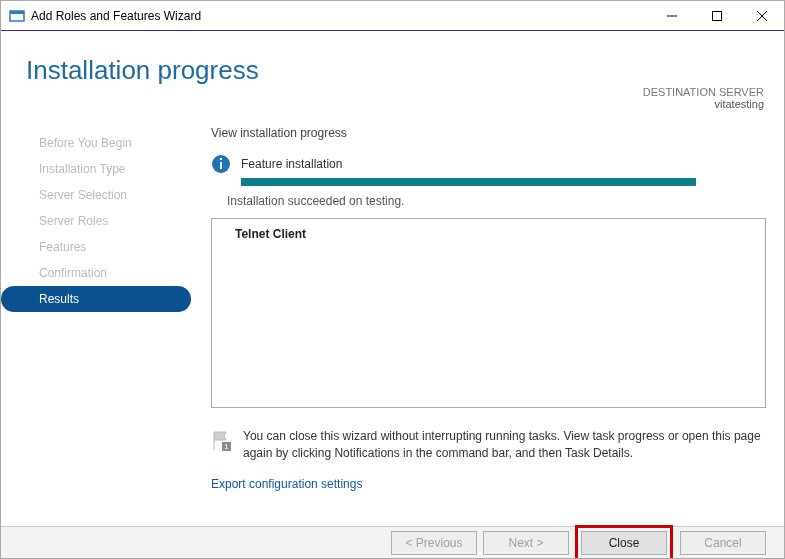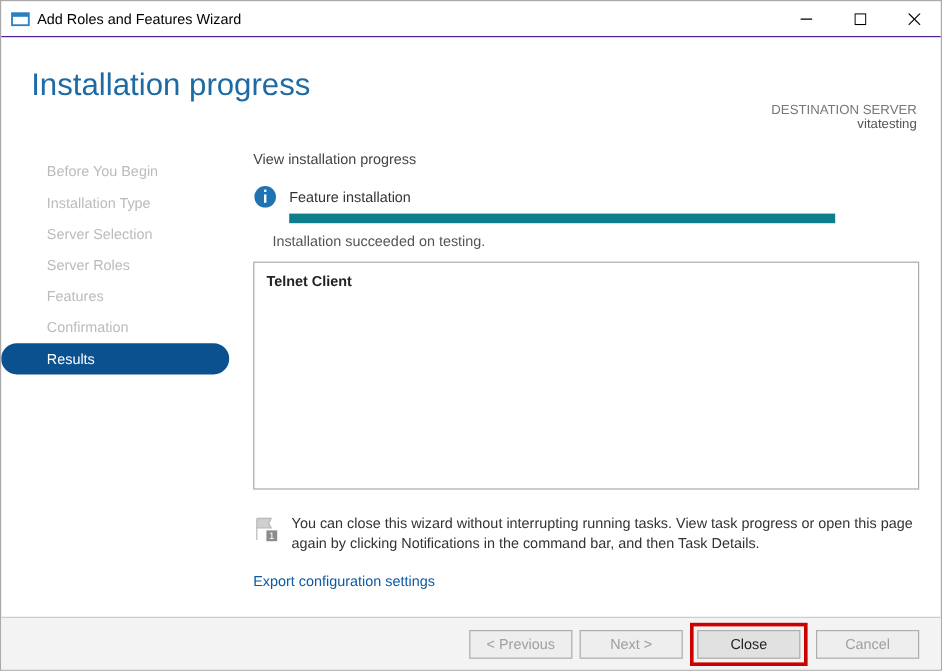--- a/index.html
+++ b/index.html
@@ -30,31 +30,31 @@
     .content { flex:1; padding: 0 18px 0 20px; }
     .subtitle { font-size:12px; color:#444; margin-bottom:14px; }
 
     .status-row { display:flex; align-items:center; gap:10px; margin-bottom:4px; }
     .info-icon { width:20px; height:20px; }
     .status-text { font-size:12px; color:#333; }
 
     .progress { height:8px; background:#0e7e8c; margin-left:30px; margin-top:4px; margin-bottom:8px; width: 455px; }
     .status-msg { margin-left:16px; font-size:12px; color:#555; margin-bottom:10px; }
 
-    .result-box { border:1px solid #aaa; height:190px; padding:8px 10px; }
+    .result-box { border:1px solid #aaa; height:190px; padding:8px 23px; }
     .result-item { font-size:12px; font-weight:600; color:#222; }
 
     .note-row { display:flex; gap:10px; margin-top:20px; }
     .flag-icon { width:22px; height:22px; flex-shrink:0; margin-top:2px; }
     .note-text { font-size:12px; color:#333; line-height:1.45; }
 
     .export-link { margin-top:14px; color:#0b5aa3; font-size:12px; }
 
     
-    .footer { position:absolute; bottom:0; left:0; right:0; height:44px; border-top:1px solid #ccc; background:#f3f3f3; display:flex; align-items:center; justify-content:flex-end; padding-right:18px; gap:6px; }
+    .footer { position:absolute; bottom:0; left:0; right:0; height:32px; border-top:1px solid #ccc; background:#f3f3f3; display:flex; align-items:center; justify-content:flex-end; padding-right:18px; gap:6px; }
     .btn { width:86px; height:24px; border:1px solid #adadad; background:#e8e8e8; font-size:12px; color:#555; display:flex; align-items:center; justify-content:center; }
     .btn.disabled { color:#a0a0a0; background:#eee; }
     .btn.enabled { color:#222; background:#e1e1e1; }
     .highlight-box { border:3px solid #c00; padding:3px; margin-right:1px; }
   </style>
 </head>
 <body>
 
 <div class="titlebar">
   <span class="app-icon">

